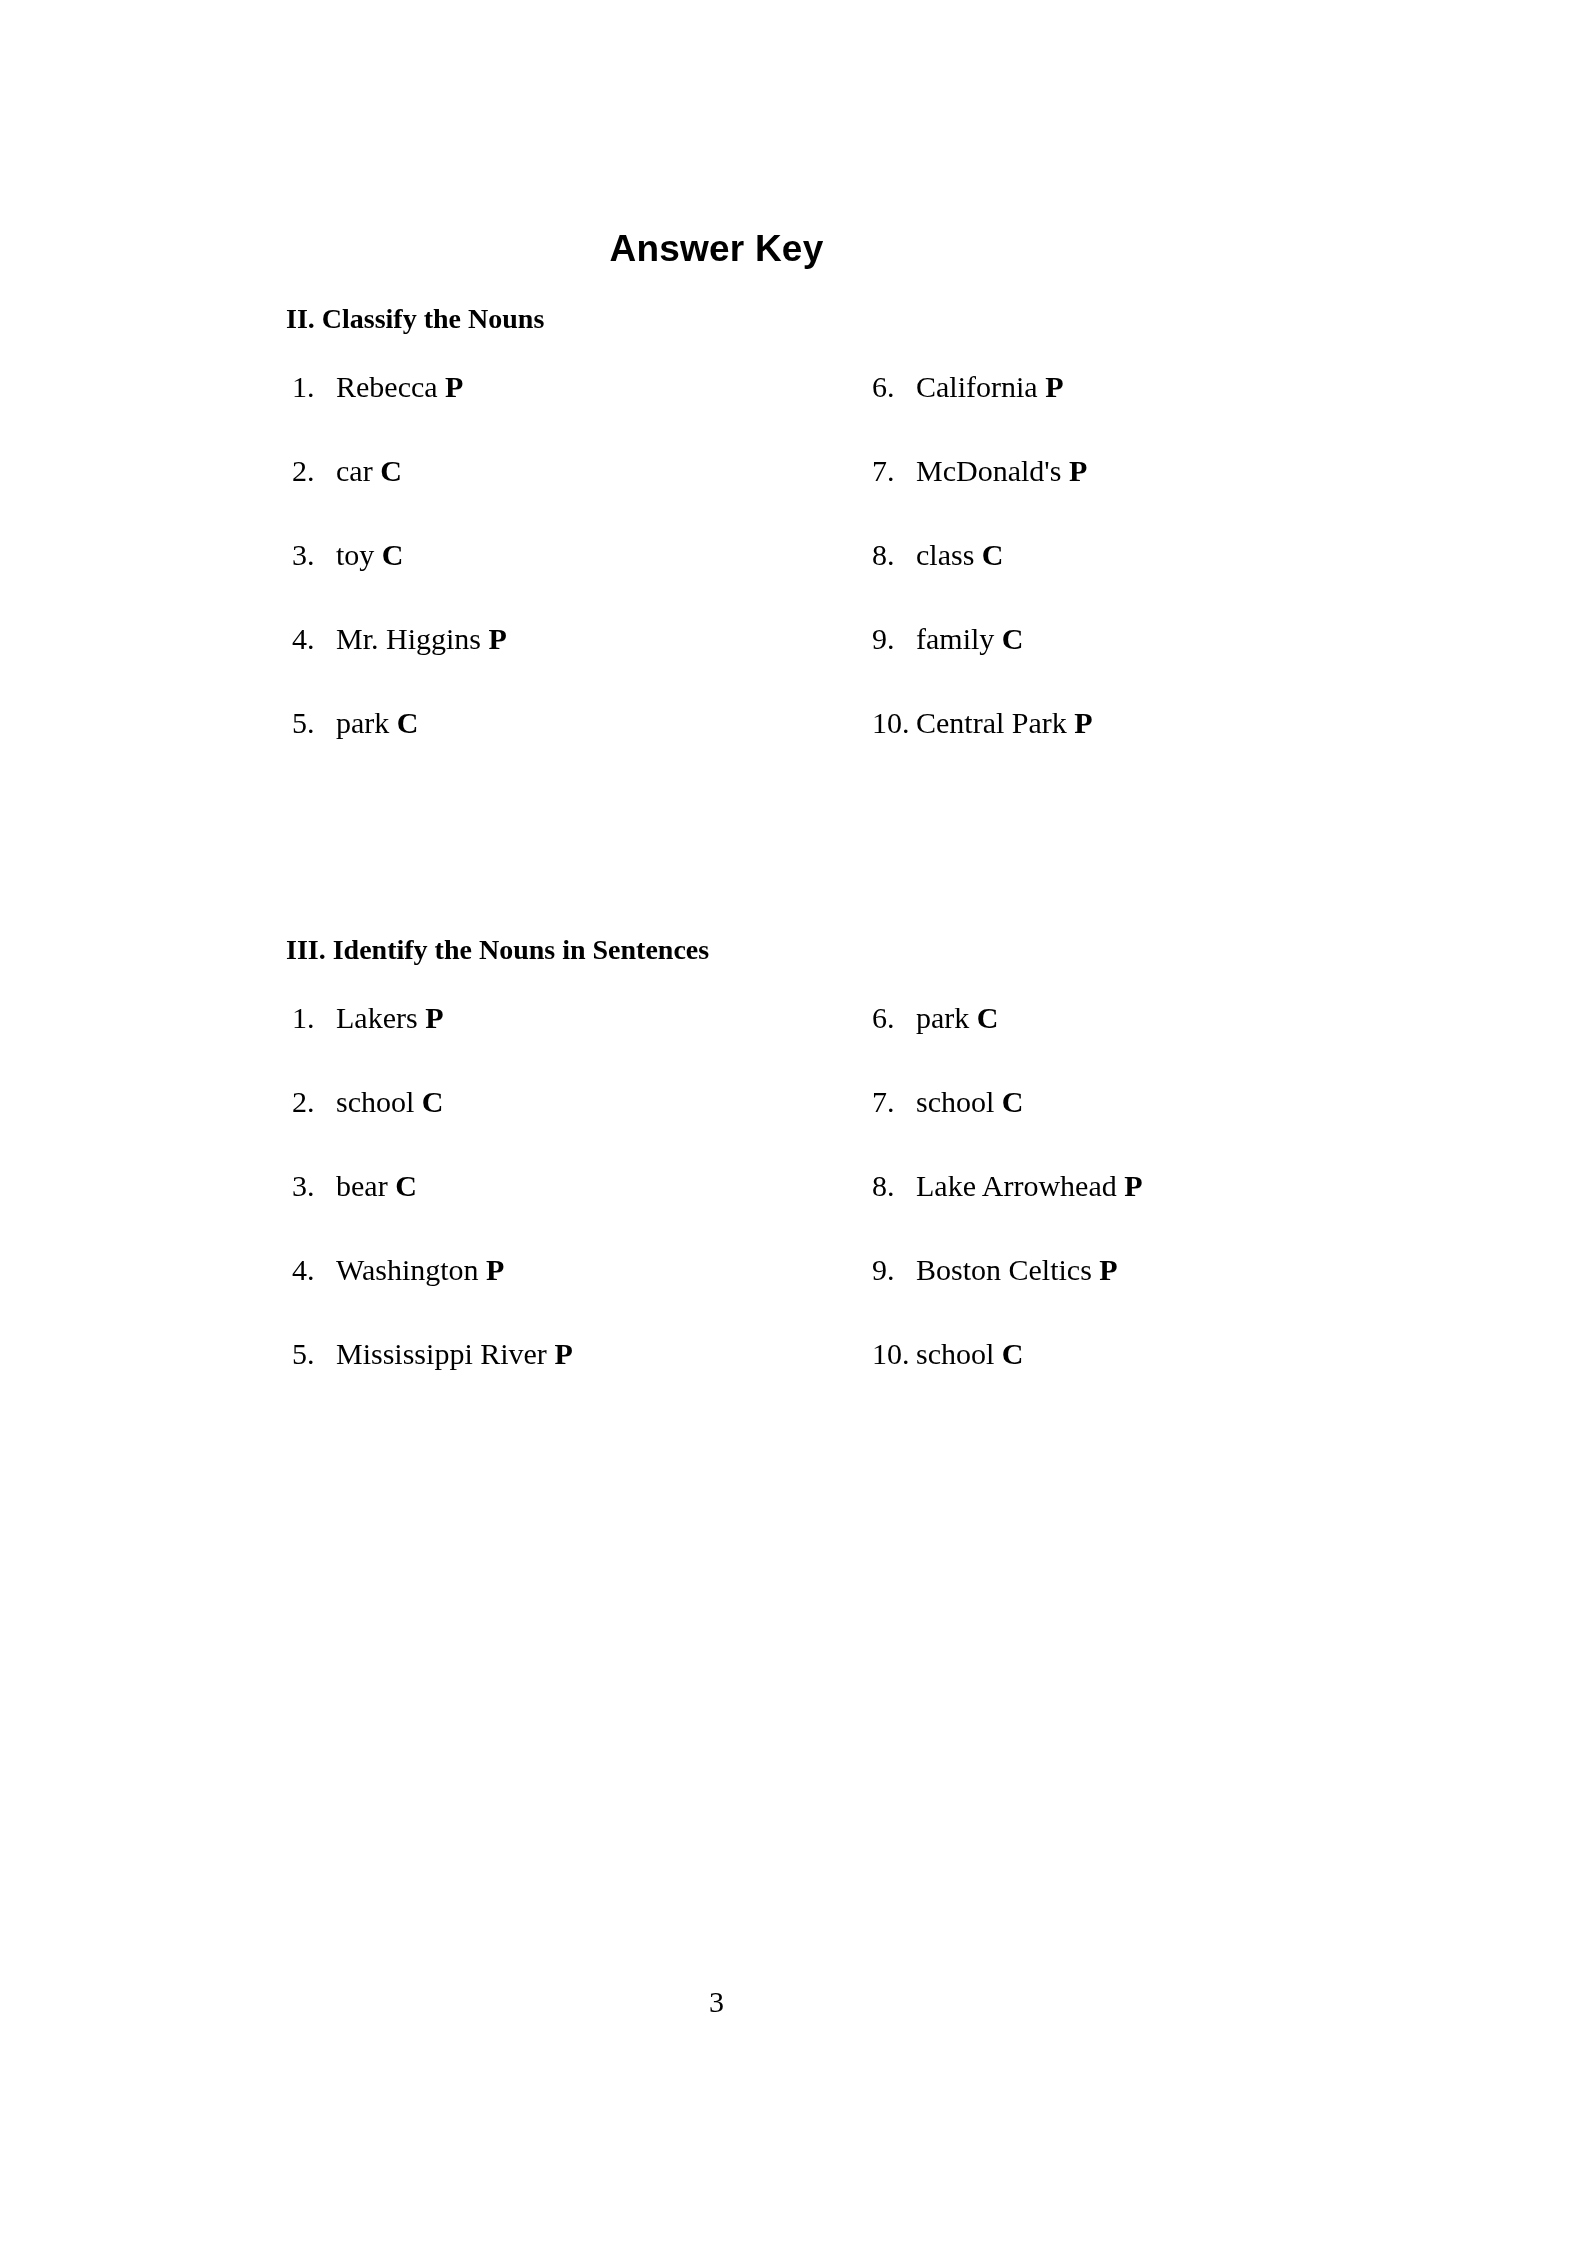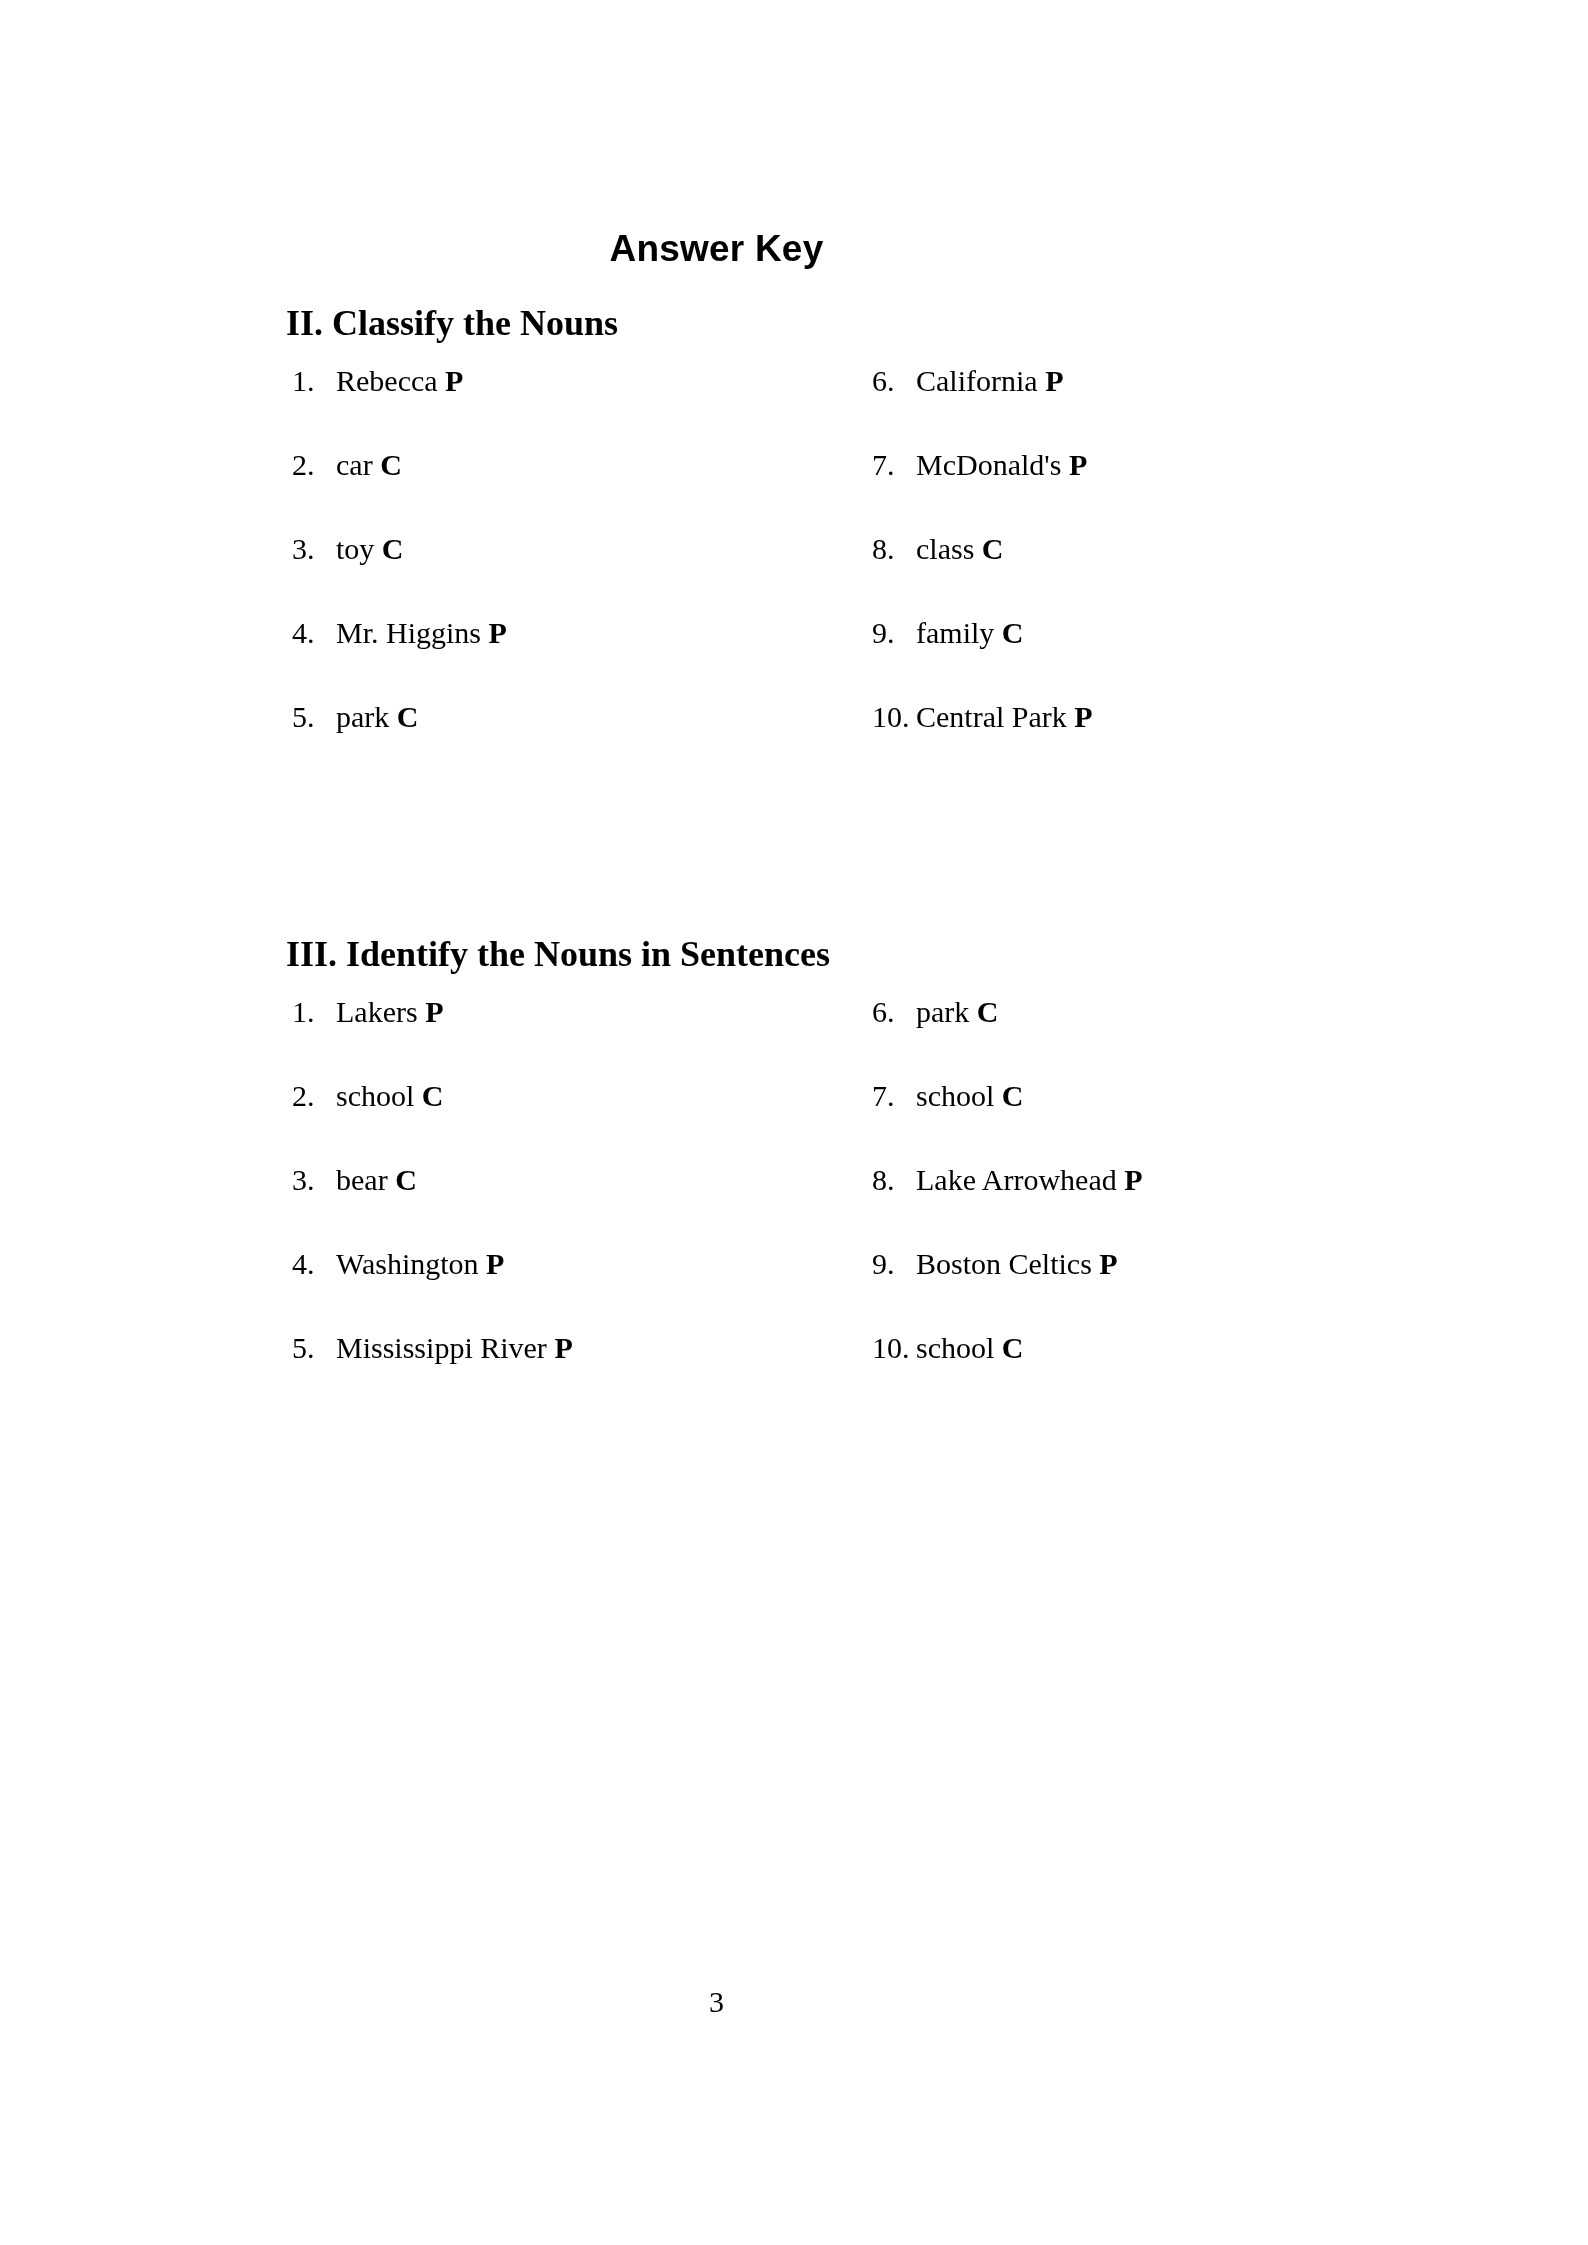--- a/index.html
+++ b/index.html
@@ -36,29 +36,29 @@
     position: absolute;
     left: 286px;
     width: 1020px;
   }
   #section-2 { top: 303px; }
   #section-3 { top: 934px; }
 
   .section-heading {
     font-family: "Liberation Serif", "DejaVu Serif", serif;
     font-weight: bold;
-    font-size: 36px;
+    font-size: 28px;
     line-height: 1.15;
     margin: 0 0 0 0;
     white-space: nowrap;
   }
 
   .answer-grid {
     position: relative;
-    margin-top: 22px;
+    margin-top: 37px;
     font-family: Liberation Serif, serif;
   }
 
   .answer-row {
     position: relative;
     height: 84px;
   }
 
   .answer-item {
     position: absolute;

